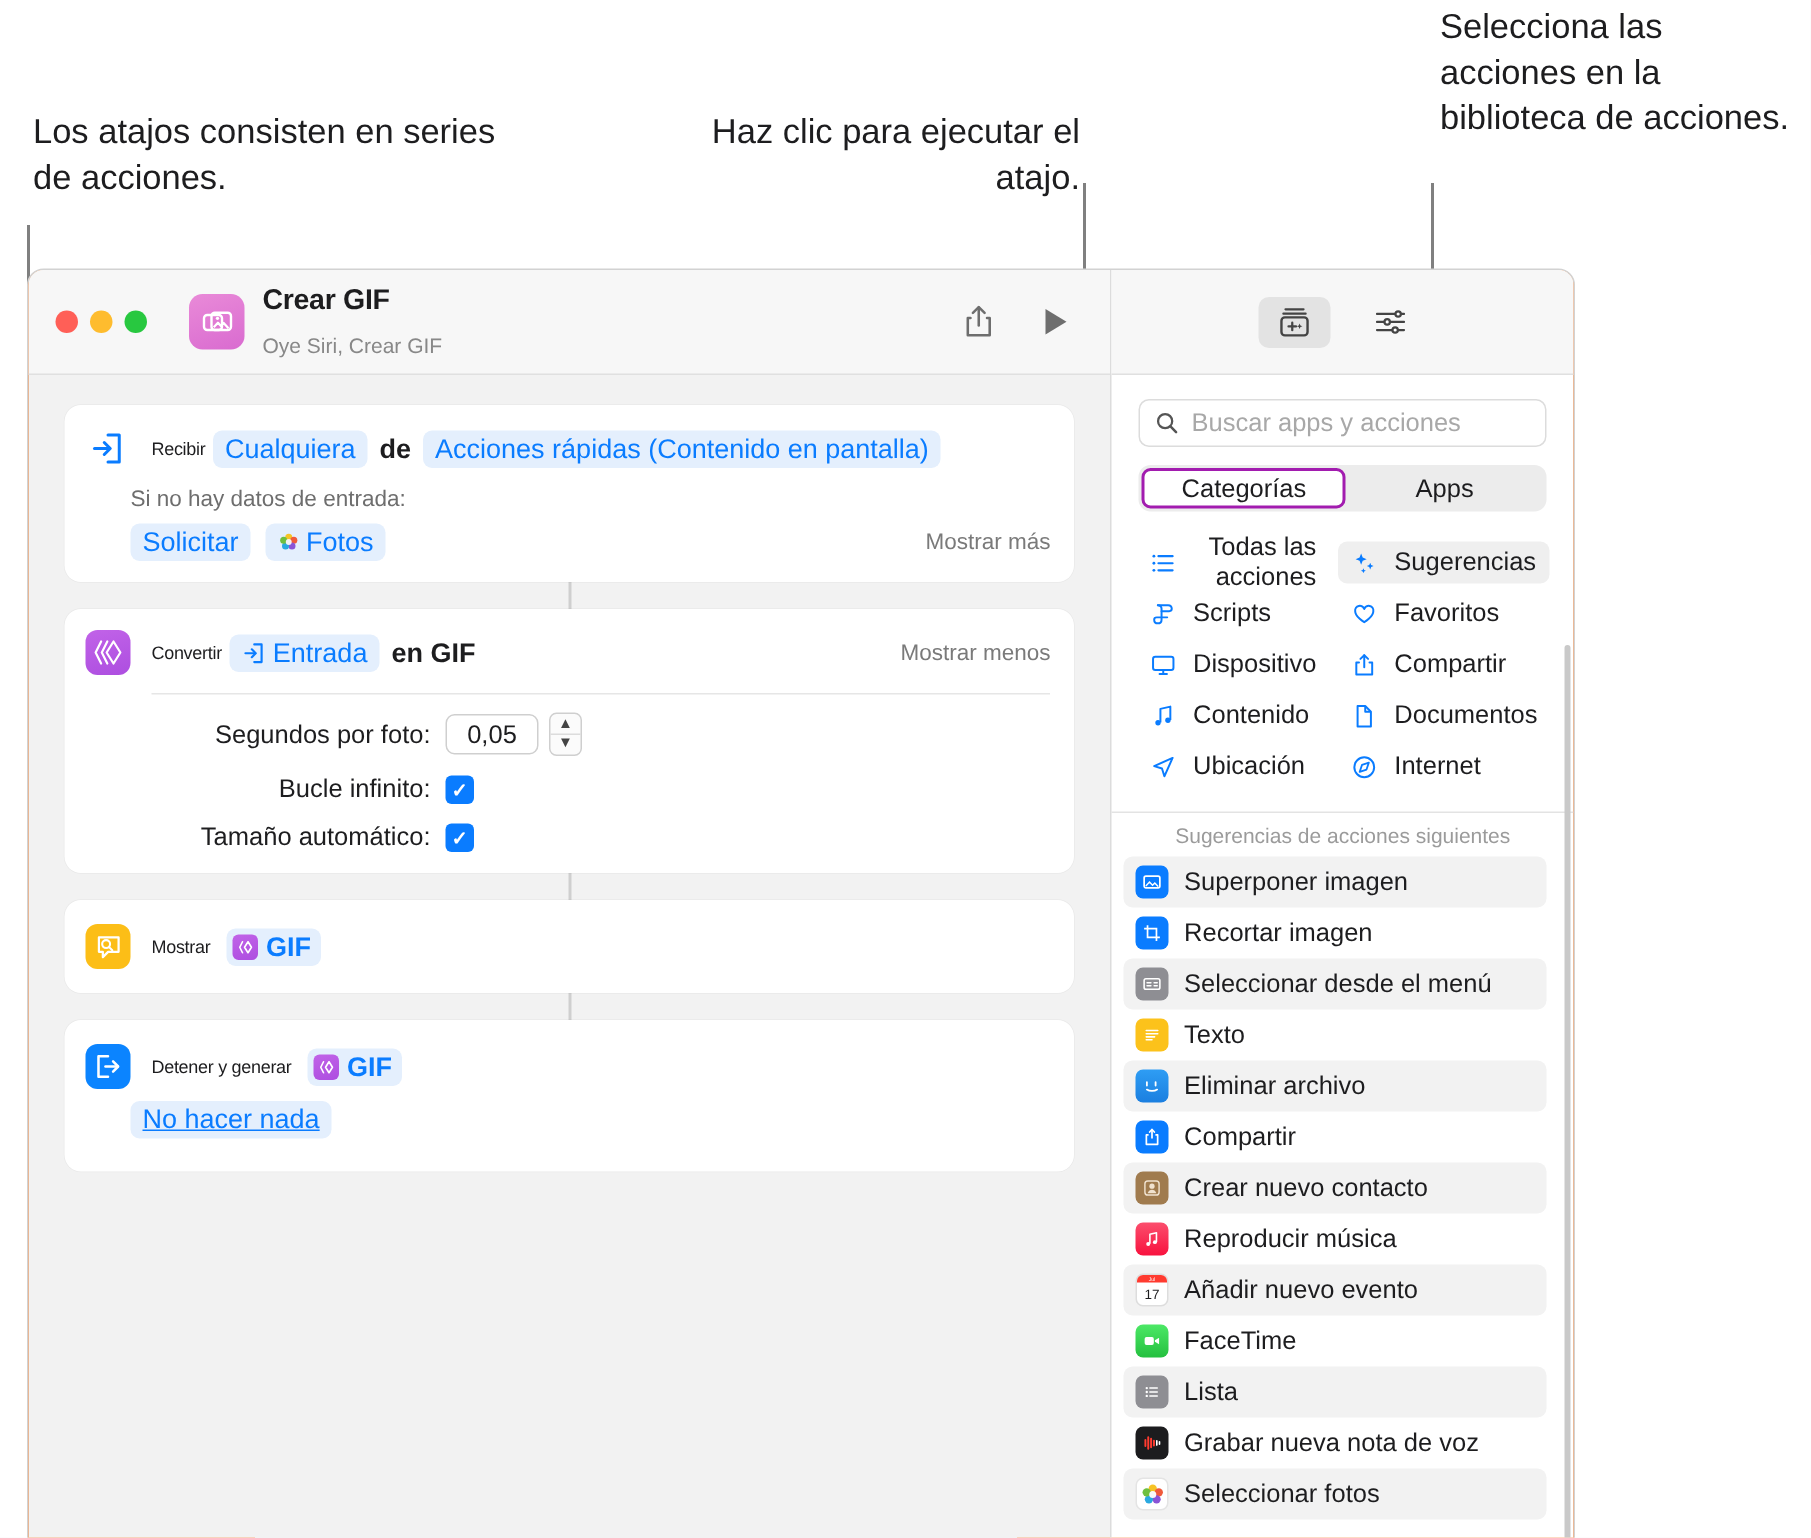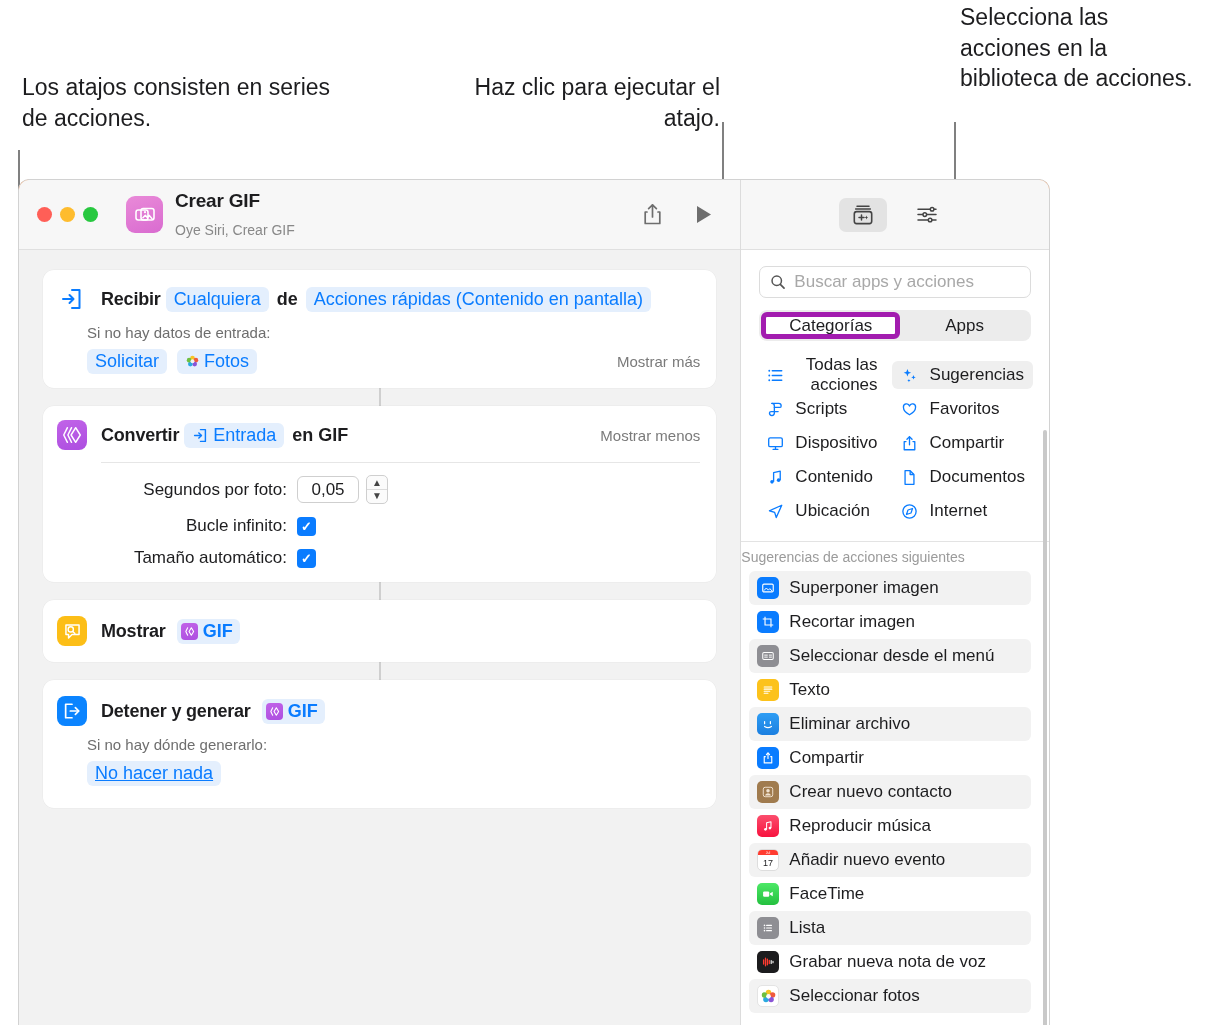--- a/index.html
+++ b/index.html
@@ -84,21 +84,21 @@
   .act-icon {
     width: 30px; height: 30px; border-radius: 8px;
     display:flex; align-items:center; justify-content:center;
     flex: 0 0 30px;
   }
   .act-icon.plain { background: transparent; }
   .act-icon.purple { background: linear-gradient(165deg,#c163e8,#ad4ee0); }
   .act-icon.yellow { background: #fcbe17; }
   .act-icon.blue   { background: #0b84ff; }
 
-  .act-title { font-size: 18px; font-weight: bold; color: #1d1d1f; margin-left: 14px; letter-spacing: -0.2px; }
+  .act-title { font-size: 12px; font-weight: normal; color: #1d1d1f; margin-left: 14px; letter-spacing: -0.2px; }
   .token {
     display:inline-flex; align-items:center; gap: 4px;
     background: #e4effd; color: #0a7cff;
     border-radius: 6px; padding: 2px 8px;
     font-size: 18px; font-weight: normal;
     margin: 0 5px;
     white-space: nowrap;
   }
   .plain-word { font-size: 18px; font-weight: bold; color: #1d1d1f; margin: 0 3px; }
   .showmore { margin-left: auto; font-size: 15px; color: #7a7a7a; white-space: nowrap; }
@@ -159,34 +159,34 @@
   .searchbox .ph { font-size: 17px; color: #a8a8a8; }
 
   .seg {
     margin: 12px 18px 0 18px; height: 31px; background: #ececec;
     border-radius: 8px; display: flex; padding: 2px;
   }
   .seg-item {
     flex: 1; display:flex; align-items:center; justify-content:center;
     font-size: 17px; color: #1d1d1f; border-radius: 6px;
   }
-  .seg-item.sel { background: #ffffff; border: 5px solid #a21caf; }
+  .seg-item.sel { background: #ffffff; border: 2px solid #a21caf; }
 
   .cat-grid {
     margin: 20px 16px 0 16px;
     display: grid; grid-template-columns: 1fr 1fr;
     row-gap: 6px; column-gap: 6px;
   }
   .cat-item { display:flex; align-items:center; gap: 10px; height: 28px; padding: 0 8px; border-radius: 6px; }
   .cat-item.sel { background: #efefef; }
   .cat-label { font-size: 17px; color: #1d1d1f; text-align: right; }
   .cat-ico { width: 20px; display:flex; align-items:center; justify-content:center; color:#0a7cff; flex: 0 0 20px; }
 
   .list-sep { height: 1px; background: #e3e3e3; margin: 16px 0 0 0; }
-  .list-head { font-size: 14px; color: #9b9b9b; text-align: left; padding: 7px 0 6px 0; }
+  .list-head { font-size: 14px; color: #9b9b9b; text-align: center; padding: 7px 0 6px 0; }
   .sug-list { padding: 0 18px 0 8px; }
   .sug-item { display:flex; align-items:center; gap: 10px; height: 34px; padding: 0 8px; border-radius: 6px; }
   .sug-item.alt { background: #f2f2f2; }
   .sug-label { font-size: 17px; color: #1d1d1f; }
   .sug-ico { width: 22px; height: 22px; border-radius: 5px; display:flex;align-items:center;justify-content:center; flex: 0 0 22px; font-size: 11px; color:#fff; overflow:hidden; }
 
   .scrollbar { position:absolute; right: 2px; top: 250px; width: 4px; height: 600px; background: #c9c9c9; border-radius: 2px; }
 </style>
 </head>
 <body>
@@ -376,21 +376,20 @@
             <div class="gif-chip">
               <span class="gif-sq">
                 <svg width="11" height="11" viewBox="0 0 24 24" fill="none">
                   <path d="M16 4l5 8-5 8-5-8z" stroke="#fff" stroke-width="2.4" fill="none" stroke-linejoin="round"></path>
                   <path d="M8 4l-4 8 4 8" stroke="#fff" stroke-width="2.4" fill="none" stroke-linecap="round" stroke-linejoin="round"></path>
                 </svg>
               </span>
               <span class="lbl">GIF</span>
             </div>
           </div>
-          <div class="sub-label">Si no hay dónde generarlo:</div>
           <div class="sub-row">
             <div class="token" style="margin-left:0;text-decoration:underline;">
               <span>No hacer nada</span>
             </div>
           </div>
         </div>
 
       </div>
     </div>
 

